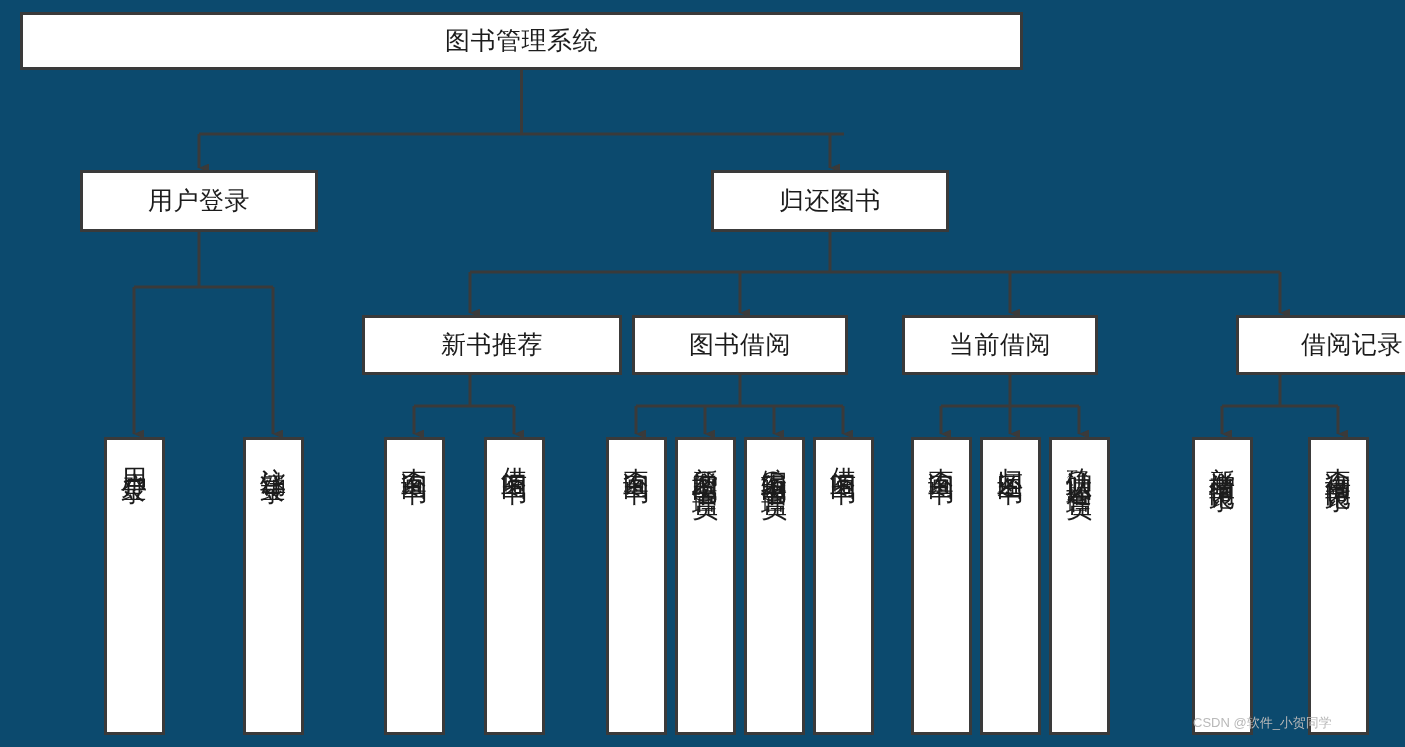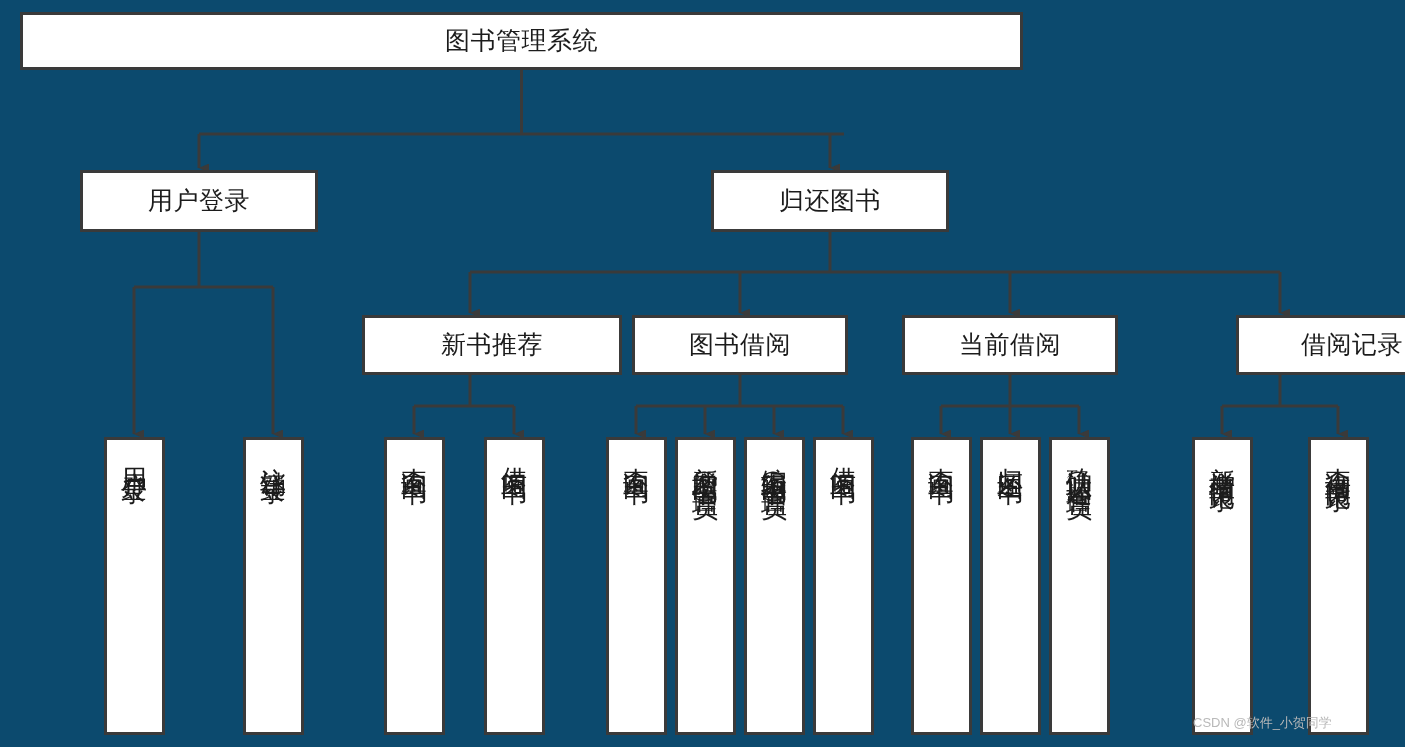--- a/index.html
+++ b/index.html
@@ -146,21 +146,21 @@
   </div>
 
   <div class="node horiz" style="left:362px; top:315px; width:260px; height:60px;">
     <span class="node-label">新书推荐</span>
   </div>
 
   <div class="node horiz" style="left:632px; top:315px; width:216px; height:60px;">
     <span class="node-label">图书借阅</span>
   </div>
 
-  <div class="node horiz" style="left:902px; top:315px; width:216px; height:60px;">
+  <div class="node horiz" style="left:902px; top:315px; width:196px; height:60px;">
     <span class="node-label">当前借阅</span>
   </div>
 
   <div class="node horiz" style="left:1236px; top:315px; width:232px; height:60px;">
     <span class="node-label">借阅记录</span>
   </div>
 
   <div class="node vert" style="left:104px; top:437px; width:61px; height:298px;">
     <span class="node-label">用户登录</span>
   </div>

